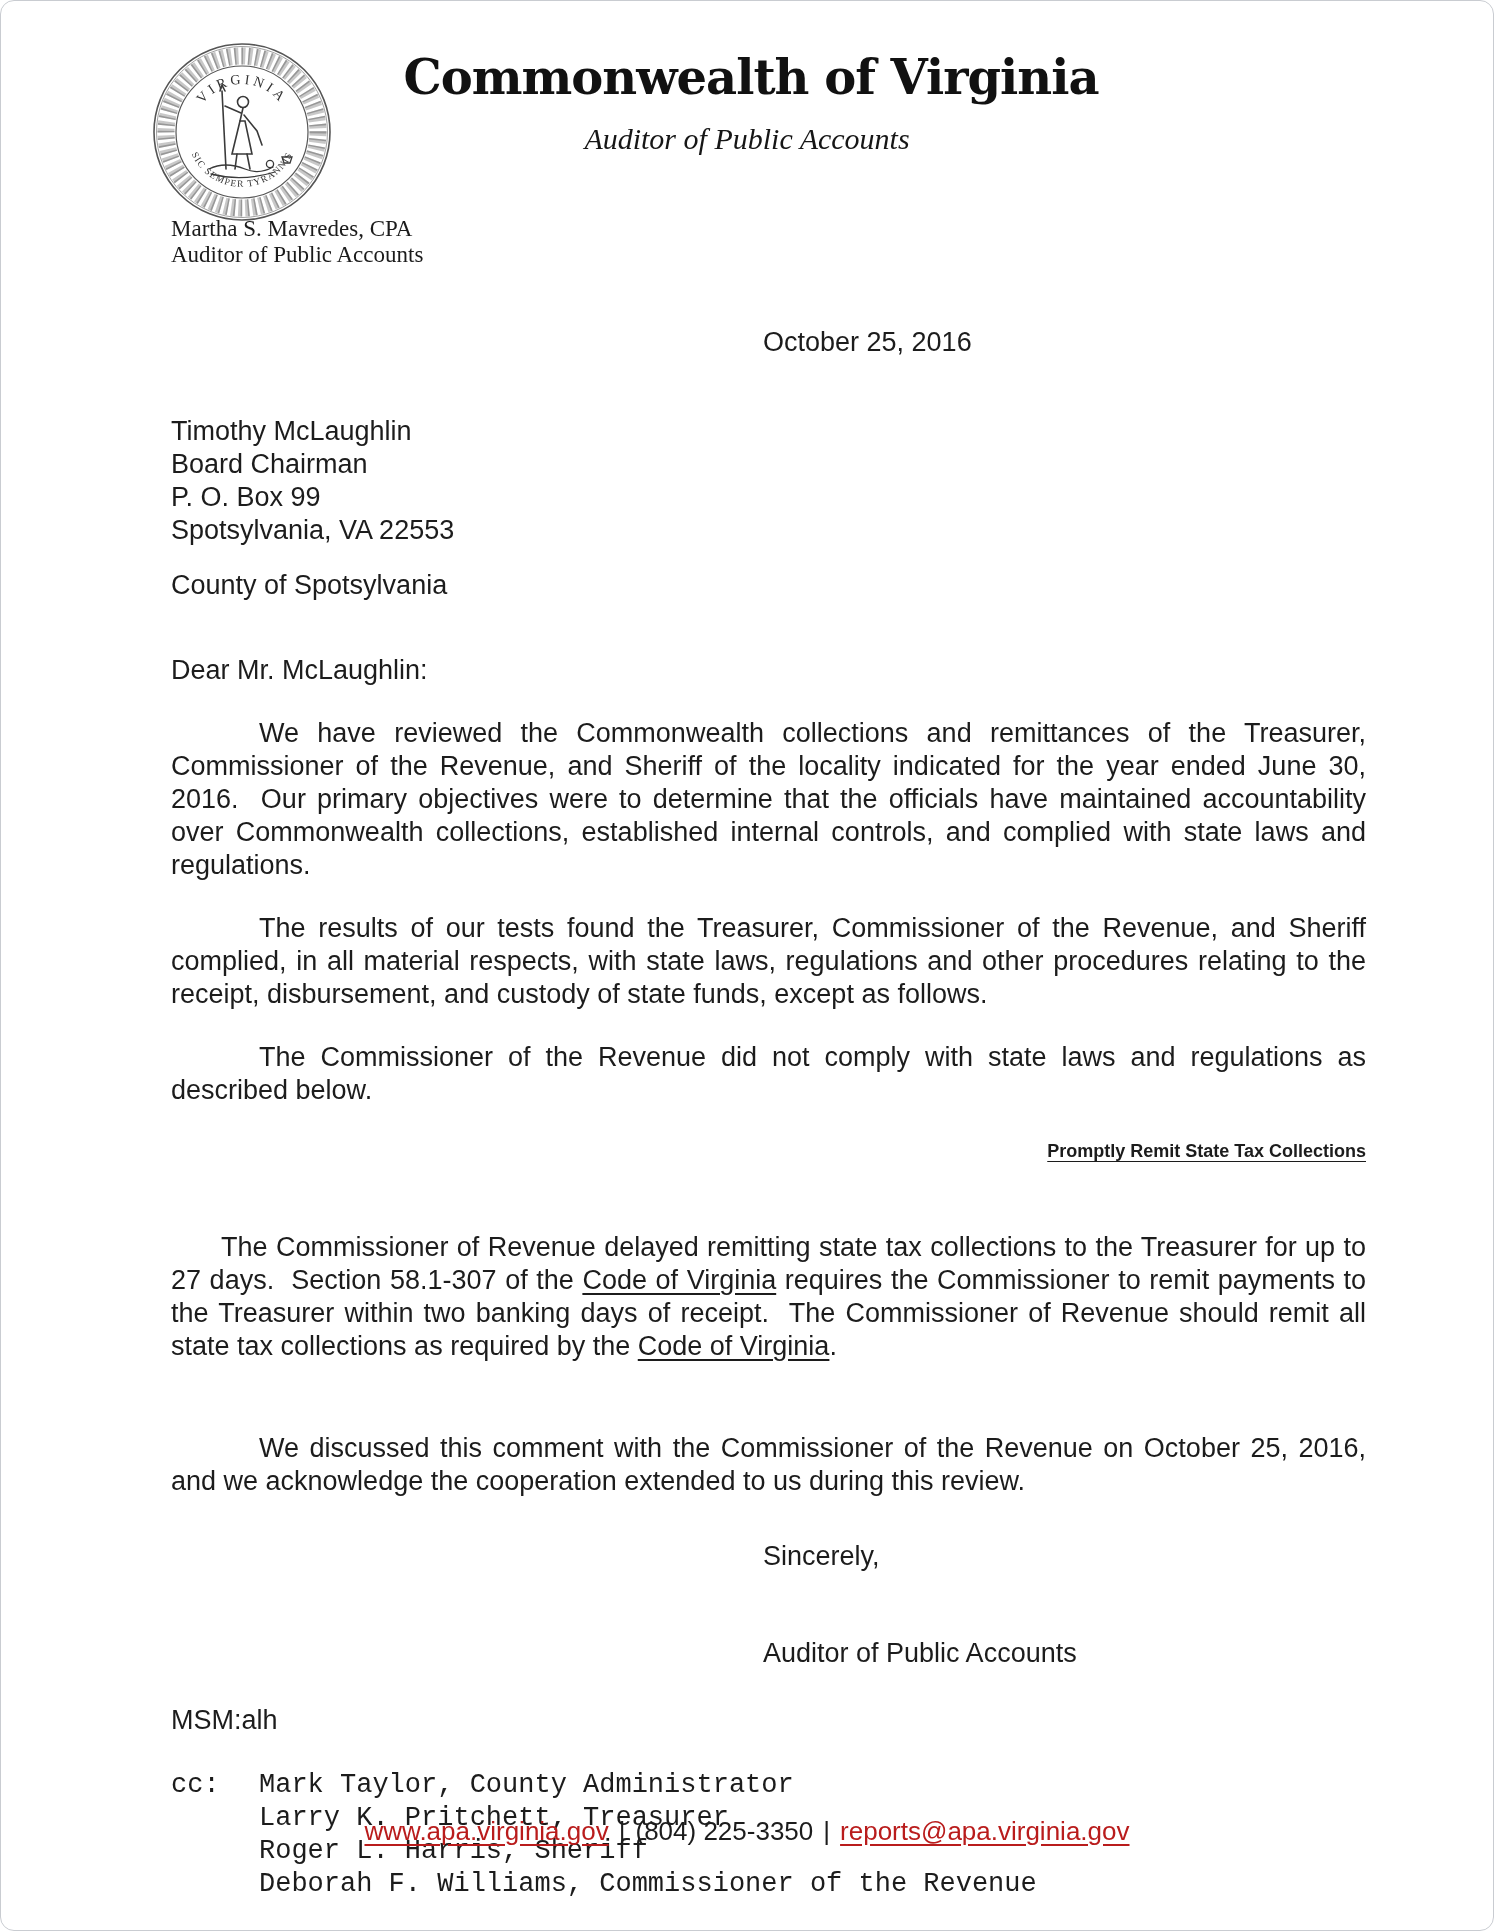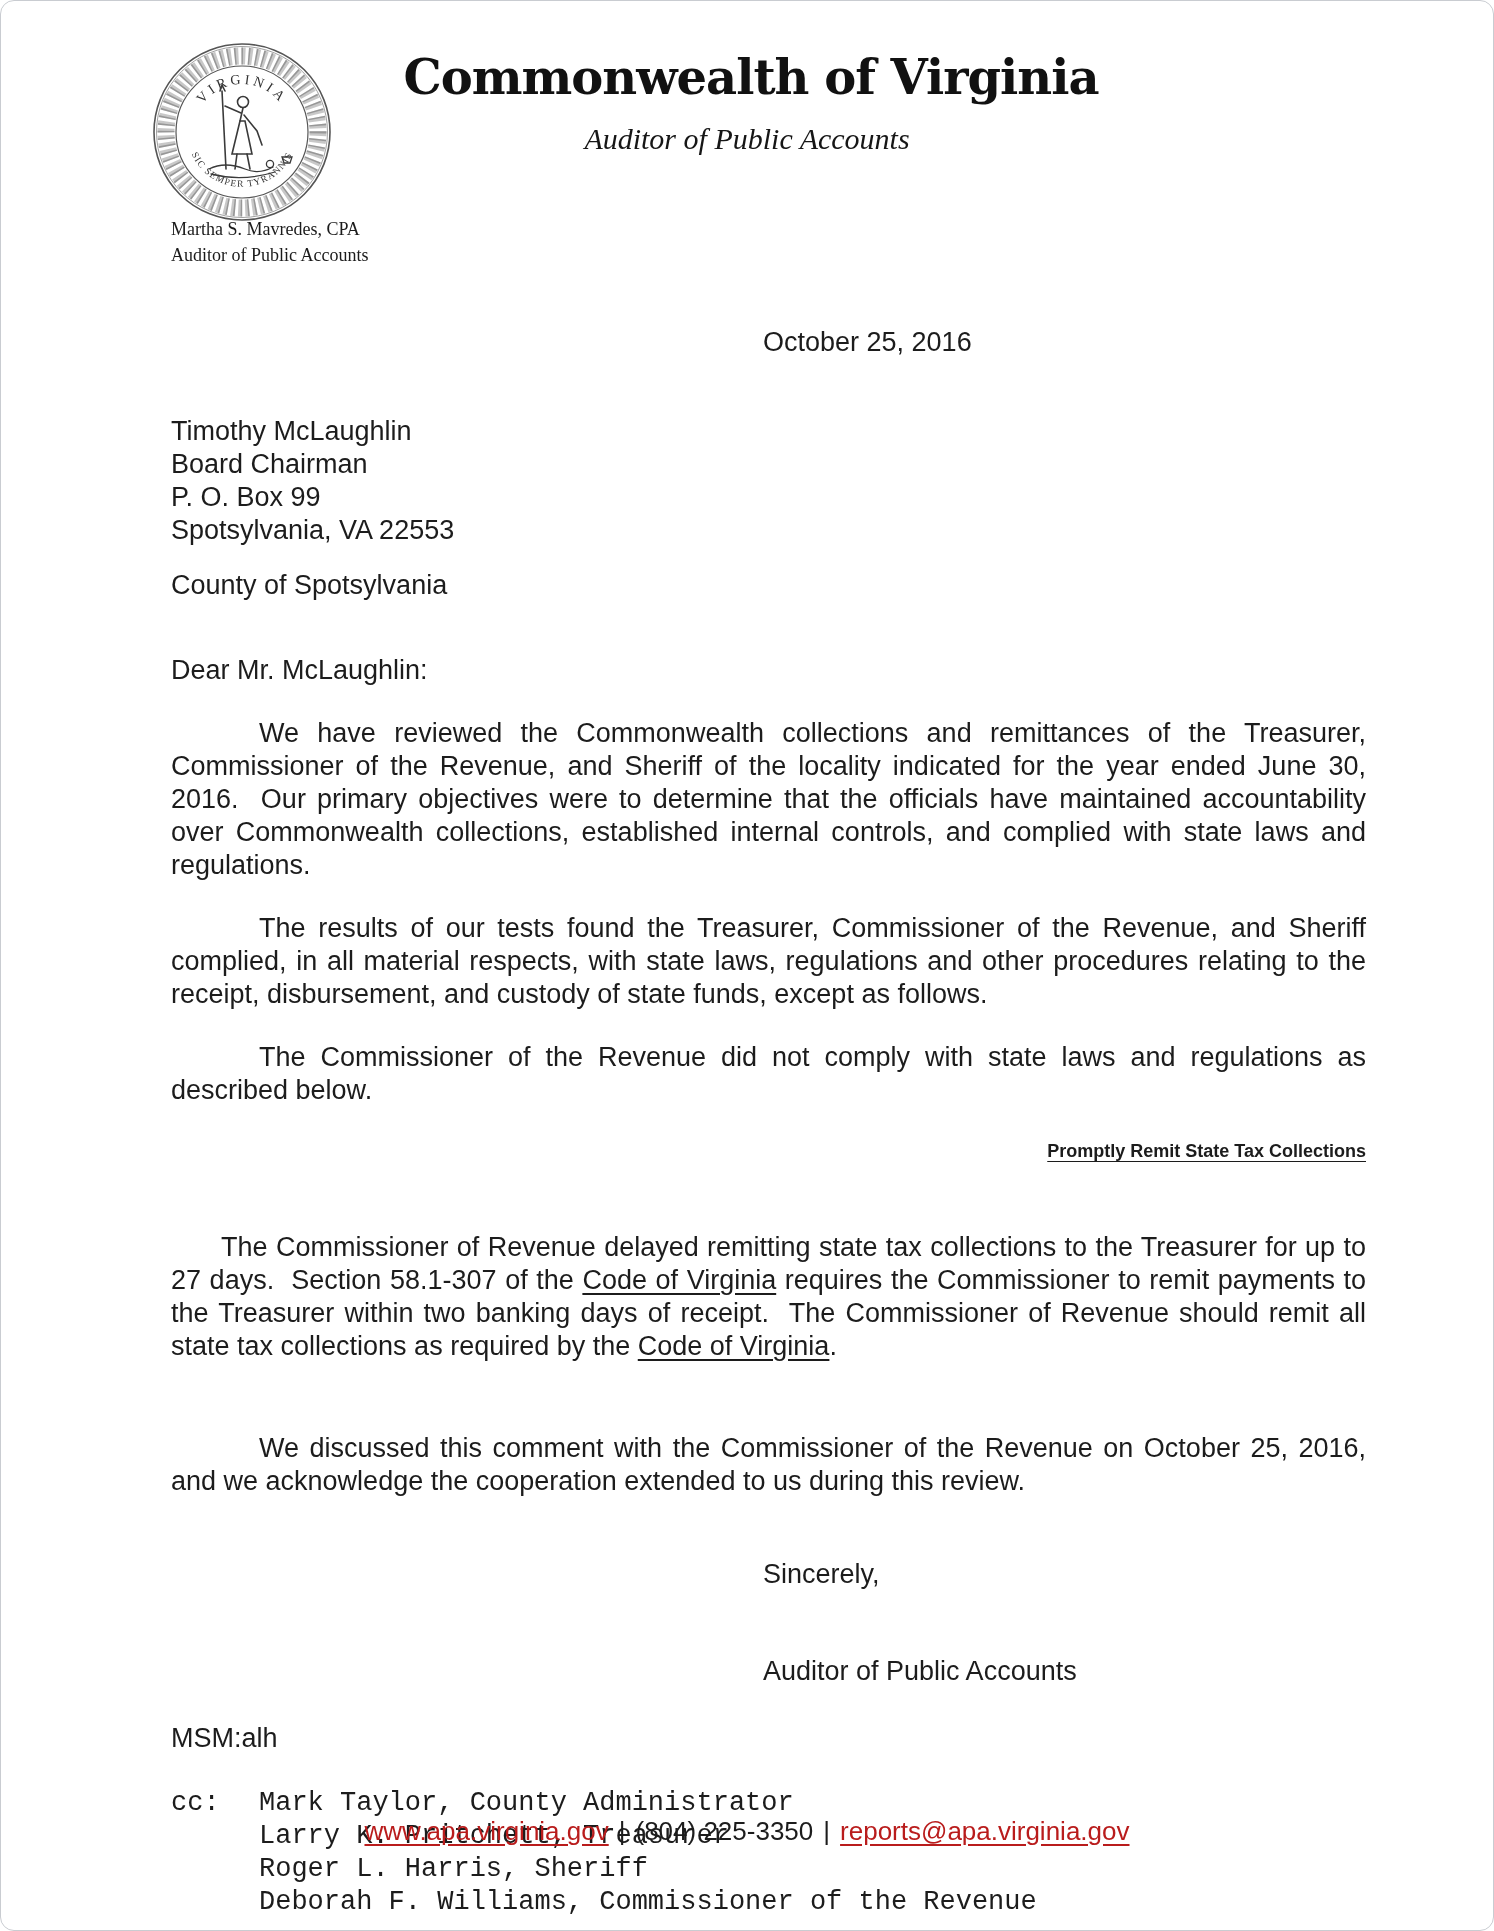--- a/index.html
+++ b/index.html
@@ -38,21 +38,21 @@
     font-size: 30px;
     line-height: 35px;
     color: #161616;
   }
   .lh-info {
     display: flex;
     justify-content: space-between;
     align-items: flex-start;
     margin: 60px 54px 0 170px;
     font-family: "Liberation Serif", serif;
-    font-size: 18px;
+    font-size: 23px;
     line-height: 26px;
     color: #1b1b1b;
   }
   .lh-info .right { text-align: right; }
 
   
   .content { padding: 0 127px 0 170px; font-size: 27px; line-height: 33px; }
   .tab-block { margin-left: 592px; }
   .date { margin-top: 58px; }
   .recipient { margin-top: 56px; }
@@ -67,21 +67,21 @@
   .finding-heading {
     margin: 28px 0 0 0;
     font-size: 18px;
     font-weight: 700;
     text-decoration: underline;
     text-underline-offset: 4px;
     text-align: right;
   }
   .u { text-decoration: underline; text-underline-offset: 4px; }
   .closing-para { margin-top: 36px; }
-  .sincerely { margin-top: 60px; }
+  .sincerely { margin-top: 42px; }
   .signer { margin-top: 64px; }
   .ref { margin-top: 34px; }
   .cc-row { display: flex; margin-top: 32px; font-family: Liberation Mono, monospace; }
   .cc-label { width: 88px; flex: 0 0 88px; }
   .cc-names div { margin: 0; }
 
   
   .page-footer {
     position: absolute;
     left: 0; right: 0; top: 1814px;

